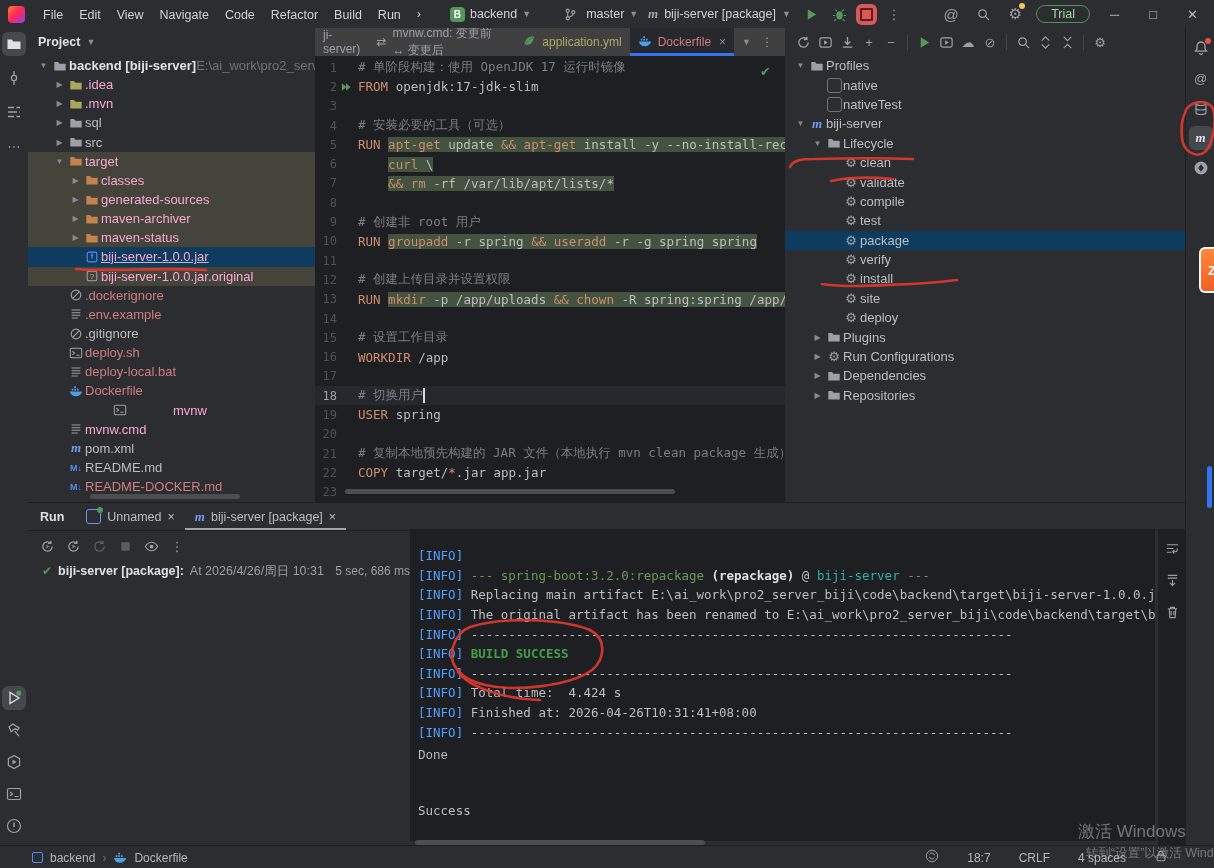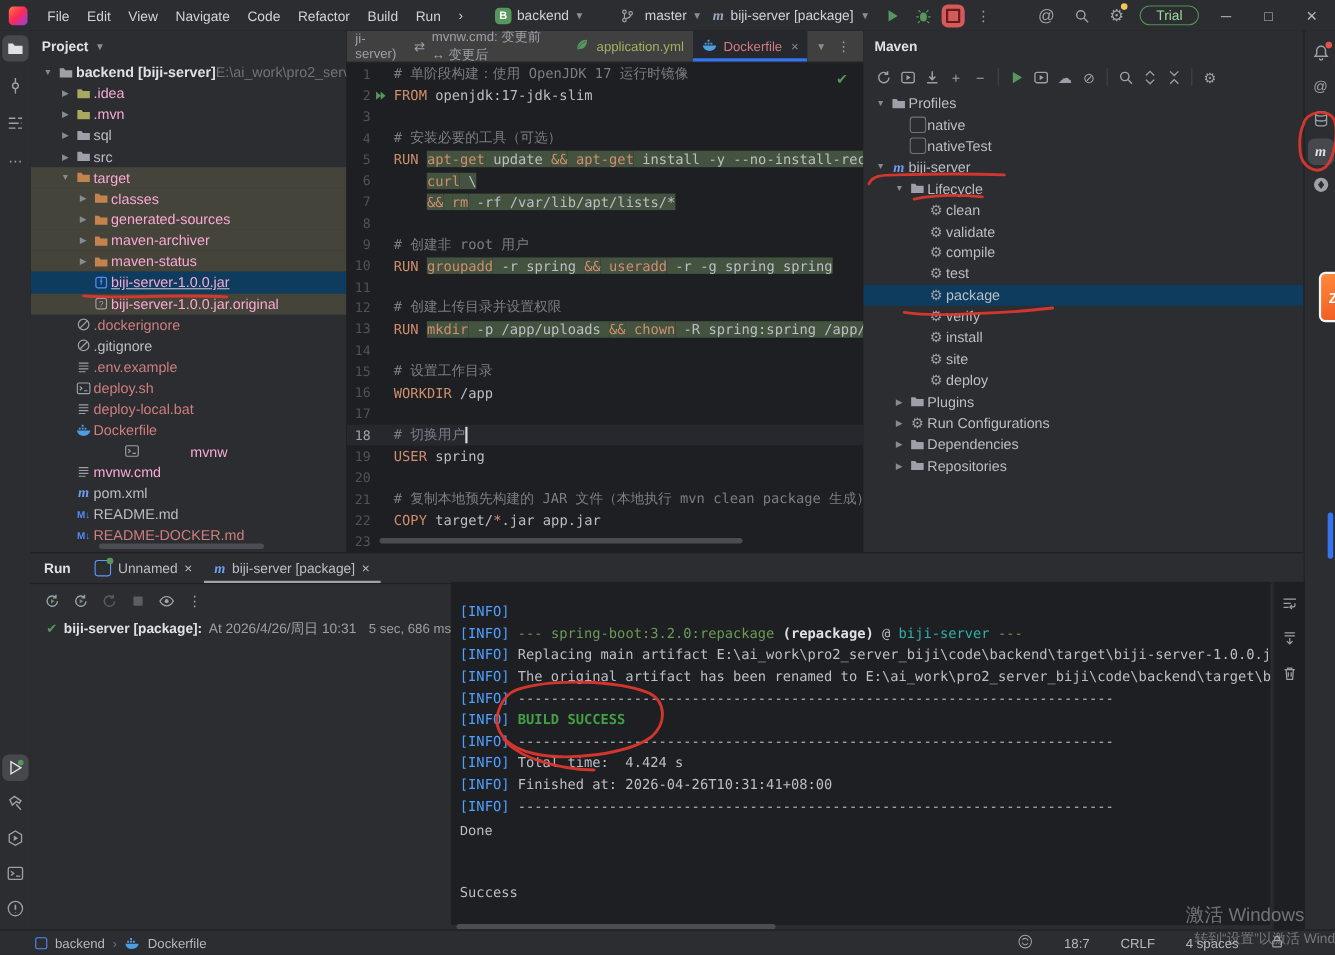--- a/index.html
+++ b/index.html
@@ -358,34 +358,34 @@
               <circle cx="8" cy="8" r="5.5" stroke="currentColor" stroke-width="1.3"></circle>
               <path d="M4.5 11.5l7-7" stroke="currentColor" stroke-width="1.3"></path>
             </svg>
           </span>
           <span class="pink">.dockerignore</span>
         </div>
         <div class="trow" style="padding-left: 24px;">
           <span class="tchev"></span>
           <span class="ico icgray">
             <svg viewBox="0 0 16 16" fill="none">
+              <path d="M3 3.5h10M3 6.5h10M3 9.5h10M3 12.5h7" stroke="currentColor" stroke-width="1.2"></path>
+            </svg>
+          </span>
+          <span class="pink">.env.example</span>
+        </div>
+        <div class="trow" style="padding-left: 24px;">
+          <span class="tchev"></span>
+          <span class="ico icgray">
+            <svg viewBox="0 0 16 16" fill="none">
               <circle cx="8" cy="8" r="5.5" stroke="currentColor" stroke-width="1.3"></circle>
               <path d="M4.5 11.5l7-7" stroke="currentColor" stroke-width="1.3"></path>
             </svg>
           </span>
           <span class="wt">.gitignore</span>
-        </div>
-        <div class="trow" style="padding-left: 24px;">
-          <span class="tchev"></span>
-          <span class="ico icgray">
-            <svg viewBox="0 0 16 16" fill="none">
-              <path d="M3 3.5h10M3 6.5h10M3 9.5h10M3 12.5h7" stroke="currentColor" stroke-width="1.2"></path>
-            </svg>
-          </span>
-          <span class="pink">.env.example</span>
         </div>
         <div class="trow" style="padding-left: 24px;">
           <span class="tchev"></span>
           <span class="ico icgray">
             <svg viewBox="0 0 16 16" fill="none">
               <rect x="1.5" y="2.5" width="13" height="11" rx="1.5" stroke="currentColor" stroke-width="1.2"></rect>
               <path d="M4 6l2.3 2L4 10M8.5 10.5h3.5" stroke="currentColor" stroke-width="1.2"></path>
             </svg>
           </span>
           <span class="pink">deploy.sh</span>
@@ -504,23 +504,20 @@
         <div class="cl"><span class="g">20</span><span class="gi"></span><span class="ct"></span></div>
         <div class="cl"><span class="g">21</span><span class="gi"></span><span class="ct"><span class="cm"># 复制本地预先构建的 JAR 文件（本地执行 mvn clean package 生成）</span></span></div>
         <div class="cl"><span class="g">22</span><span class="gi"></span><span class="ct"><span class="kw">COPY</span><span class="pl"> target/</span><span class="kw">*</span><span class="pl">.jar app.jar</span></span></div>
         <div class="cl"><span class="g">23</span><span class="gi"></span><span class="ct"></span></div>
       </div>
     <span id="insp-ok">✔</span>
     <div class="hscroll" style="left:30px;top:461px;width:330px;"></div>
   </div>
 
   <div id="mpane" class="abs">
-    <div class="pane-head">
-      <span>Maven</span>
-    </div>
     <div id="mtoolbar">
         <span class="tb-ico">
           <svg viewBox="0 0 16 16" fill="none">
             <path d="M13 8a5 5 0 1 1-1.4-3.5M11.6 1.8v3h-3" stroke="currentColor" stroke-width="1.4"></path>
           </svg>
         </span>
         <span class="tb-ico">
           <svg viewBox="0 0 16 16" fill="none">
             <rect x="2" y="3" width="12" height="10" rx="2" stroke="currentColor" stroke-width="1.3"></rect>
             <path d="M6.5 5.5v5l4-2.5z" fill="currentColor"></path>

